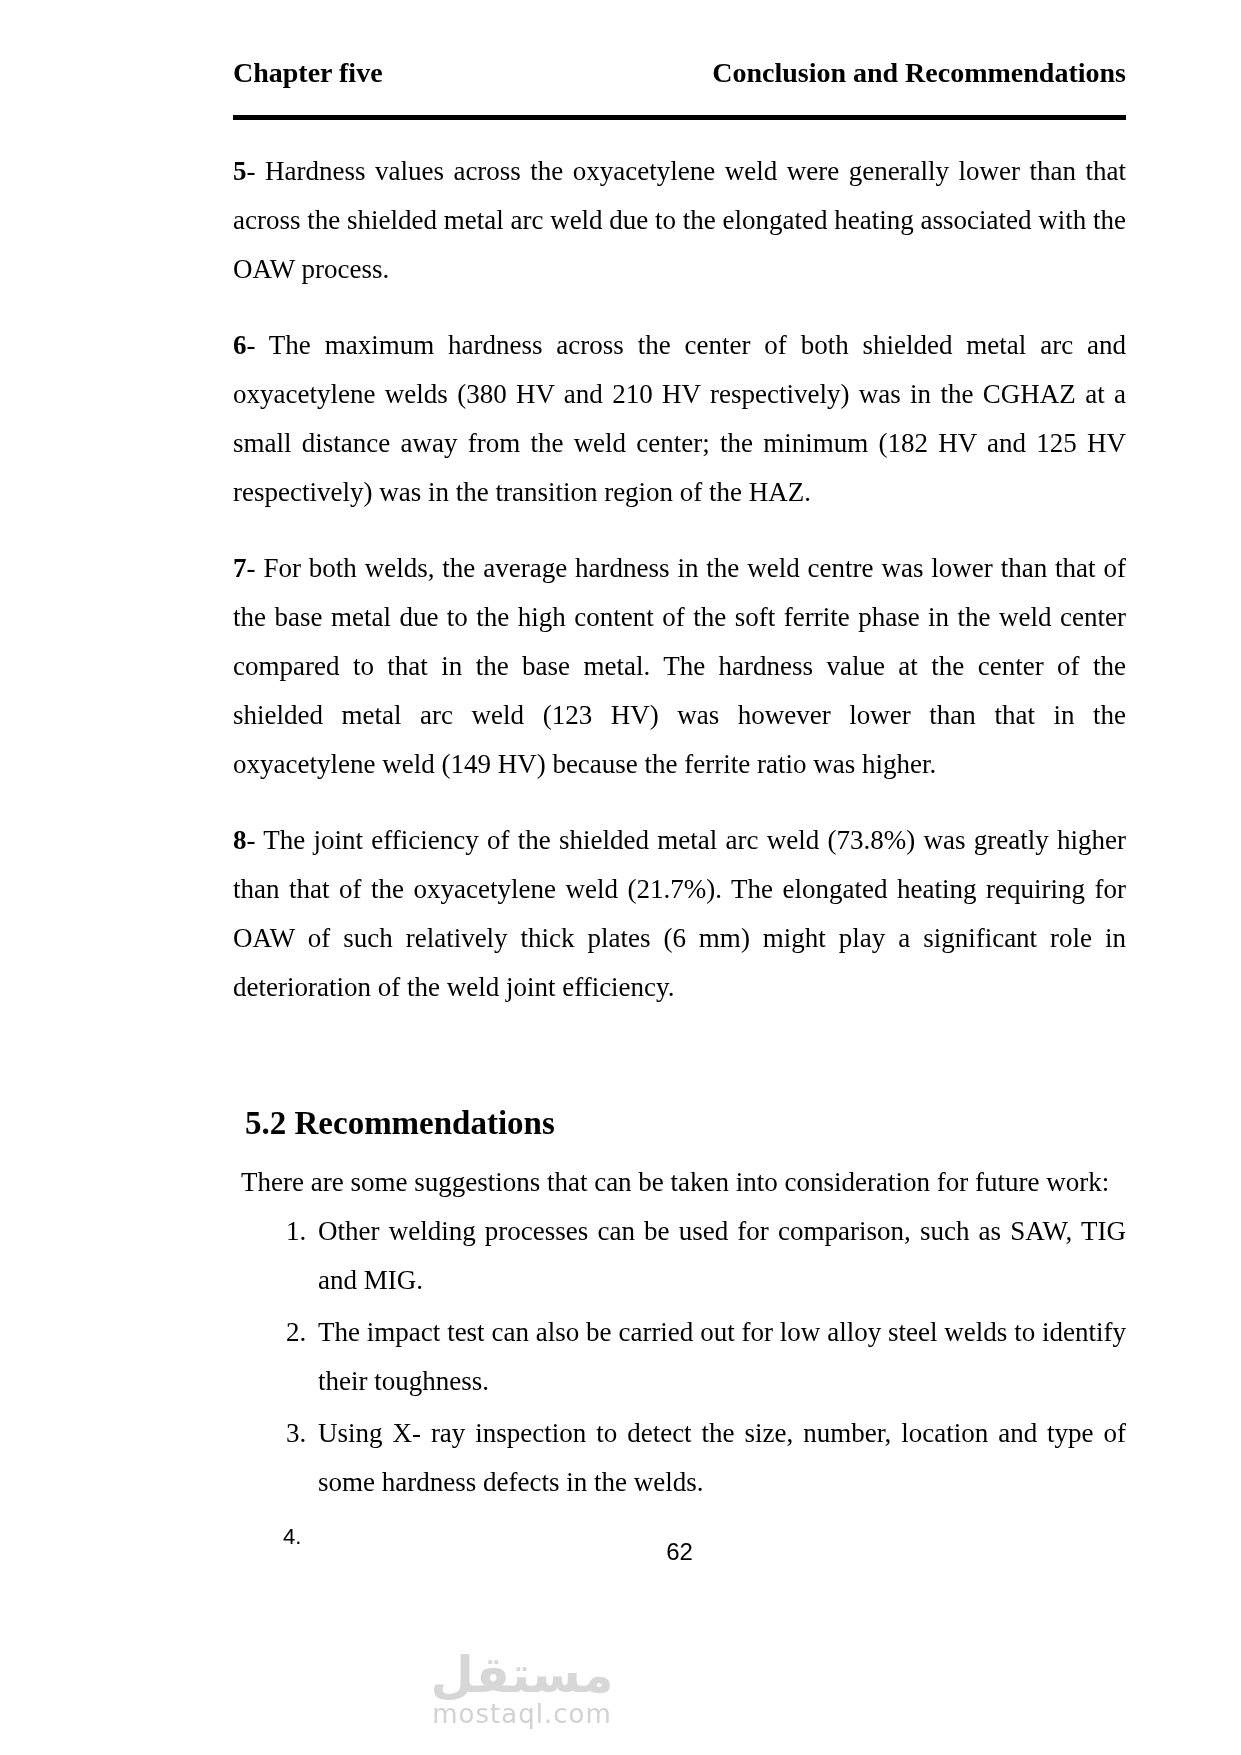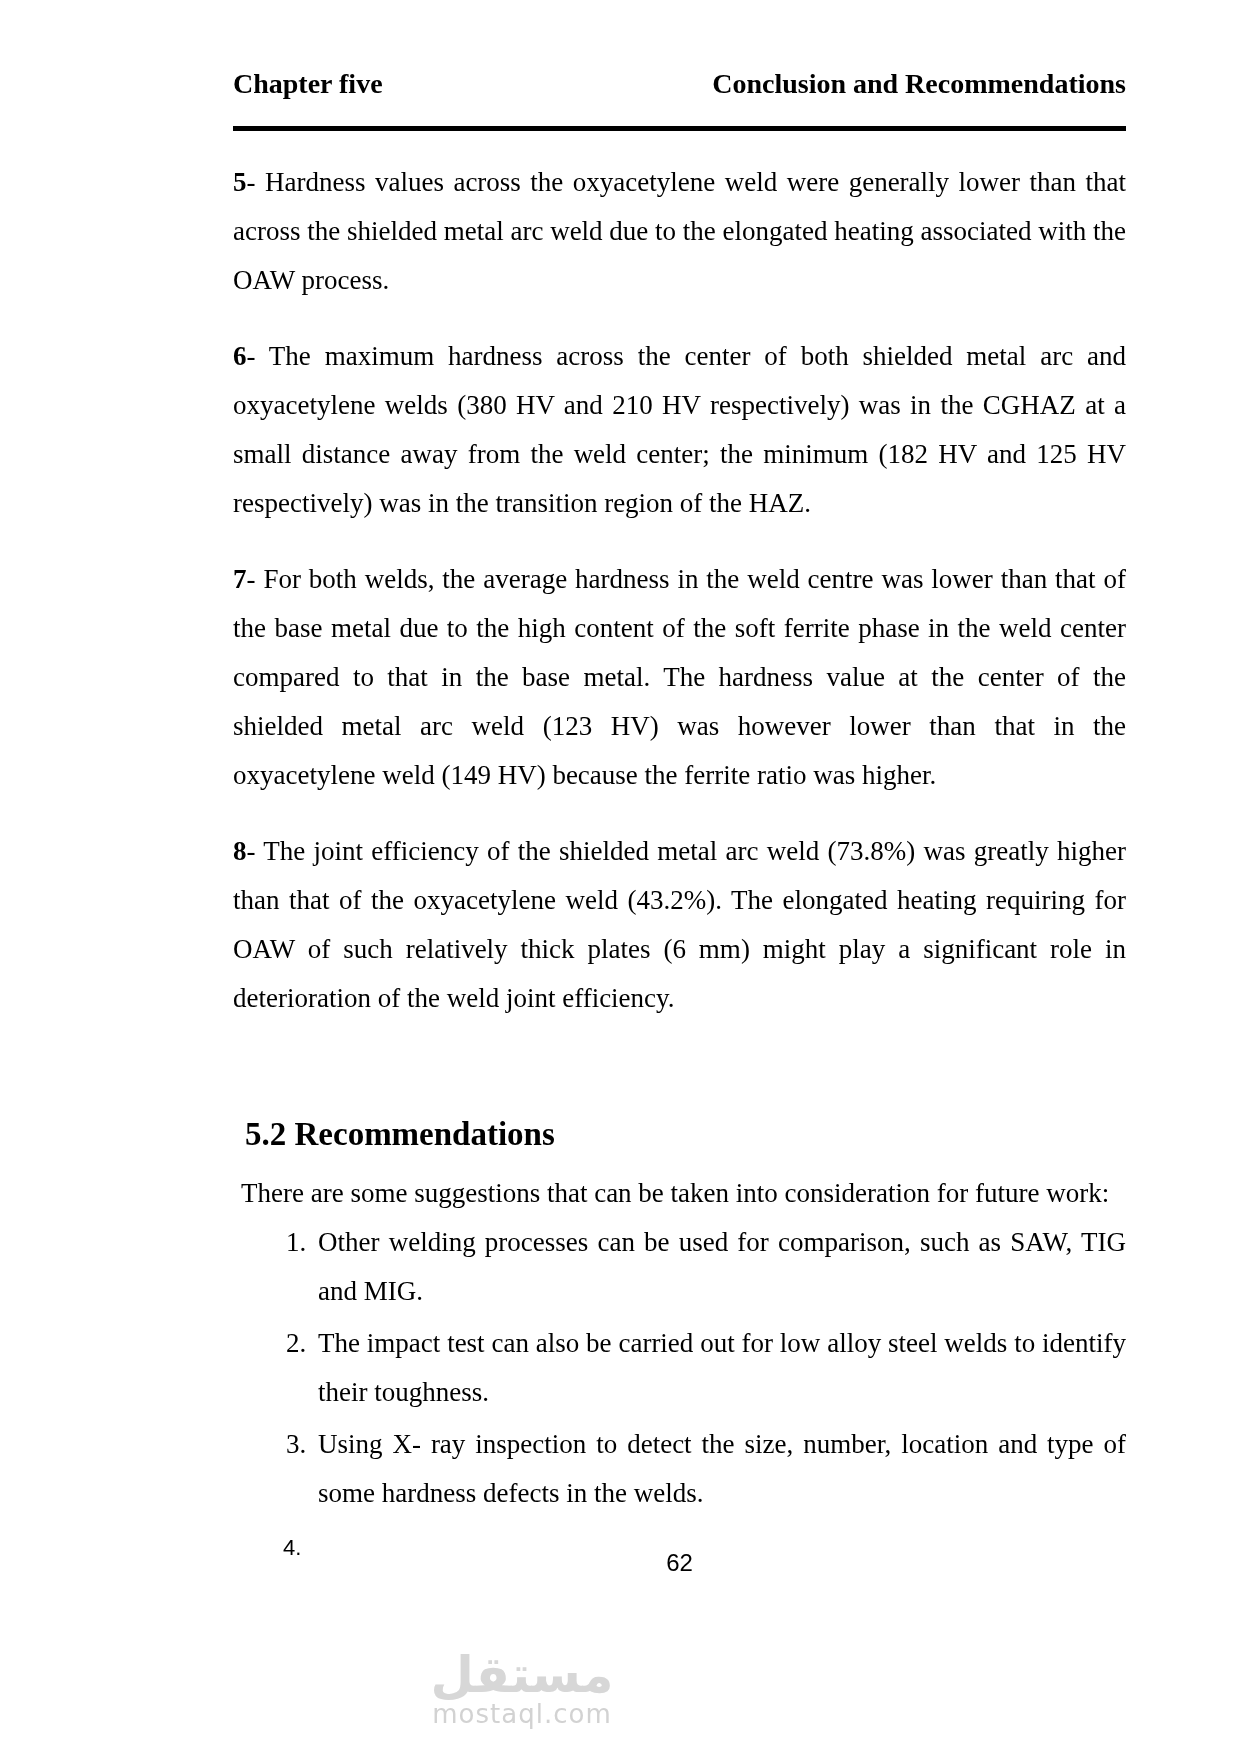--- a/index.html
+++ b/index.html
@@ -8,21 +8,21 @@
     height: 1755px;
     background: #ffffff;
     position: relative;
     overflow: hidden;
     font-family: "Liberation Serif", serif;
     color: #000000;
   }
   .content {
     position: absolute;
     left: 233px;
-    top: 67px;
+    top: 56px;
     width: 893px;
   }
   .page-header {
     display: flex;
     justify-content: space-between;
     align-items: baseline;
     font-weight: bold;
     font-size: 28px;
     line-height: 34px;
     padding-bottom: 25px;
@@ -119,21 +119,21 @@
 
   <div class="para">
     <span class="pnum">6</span><span>- The maximum hardness across the center of both shielded metal arc and oxyacetylene welds (380 HV and 210 HV respectively) was in the CGHAZ at a small distance away from the weld center; the minimum (182 HV and 125 HV respectively) was in the transition region of the HAZ.</span>
   </div>
 
   <div class="para">
     <span class="pnum">7</span><span>- For both welds, the average hardness in the weld centre was lower than that of the base metal due to the high content of the soft ferrite phase in the weld center compared to that in the base metal. The hardness value at the center of the shielded metal arc weld (123 HV) was however lower than that in the oxyacetylene weld (149 HV) because the ferrite ratio was higher.</span>
   </div>
 
   <div class="para">
-    <span class="pnum">8</span><span>- The joint efficiency of the shielded metal arc weld (73.8%) was greatly higher than that of the oxyacetylene weld (43.2%). The elongated heating requiring for OAW of such relatively thick plates (6 mm) might play a significant role in deterioration of the weld joint efficiency.</span>
+    <span class="pnum">8</span><span>- The joint efficiency of the shielded metal arc weld (73.8%) was greatly higher than that of the oxyacetylene weld (21.7%). The elongated heating requiring for OAW of such relatively thick plates (6 mm) might play a significant role in deterioration of the weld joint efficiency.</span>
   </div>
 
   <div class="section-heading">5.2 Recommendations</div>
 
   <div class="intro">There are some suggestions that can be taken into consideration for future work:</div>
 
   <div class="rec-list">
     <div class="rec-item">
       <span class="rec-marker">1.</span>
       <span>Other welding processes can be used for comparison, such as SAW, TIG and MIG.</span>

